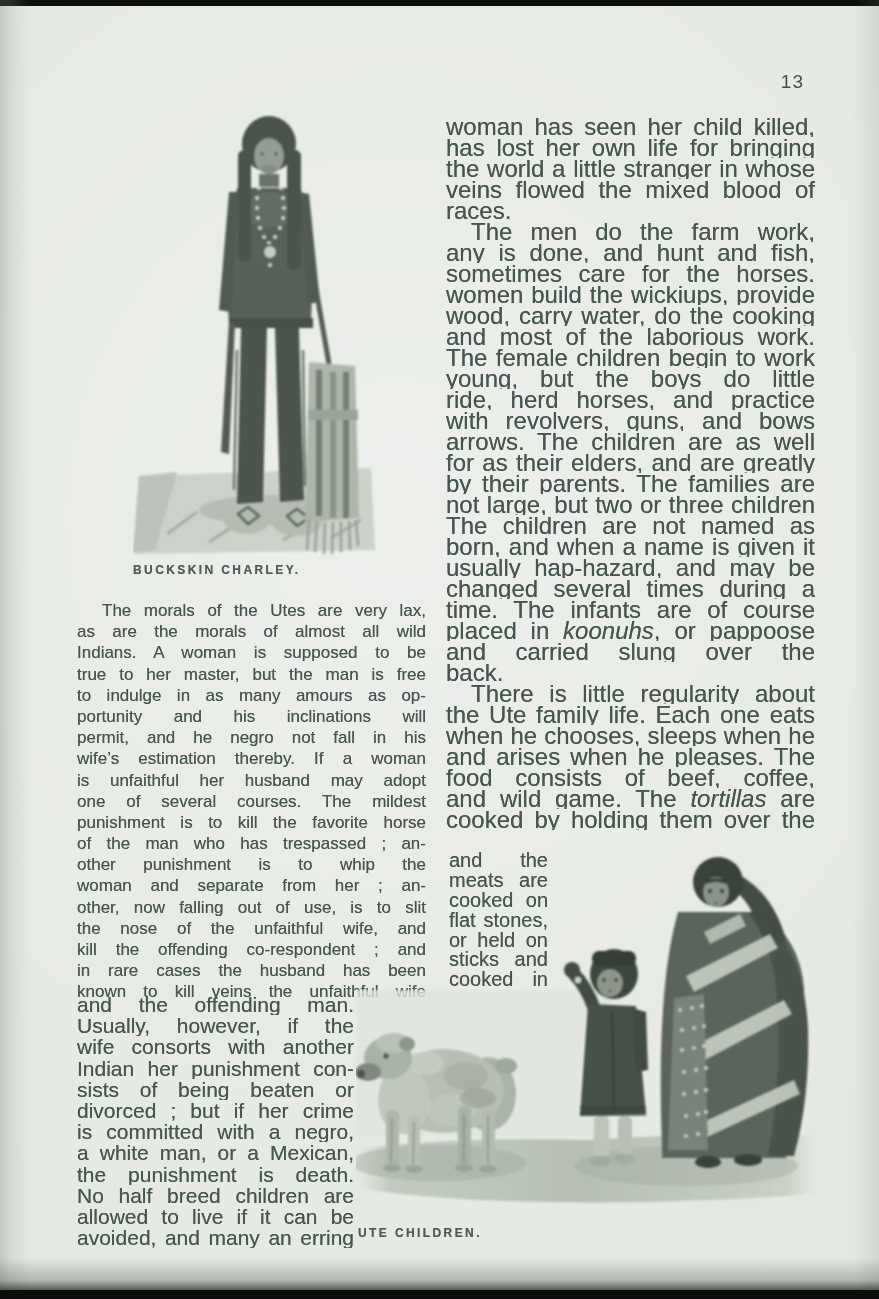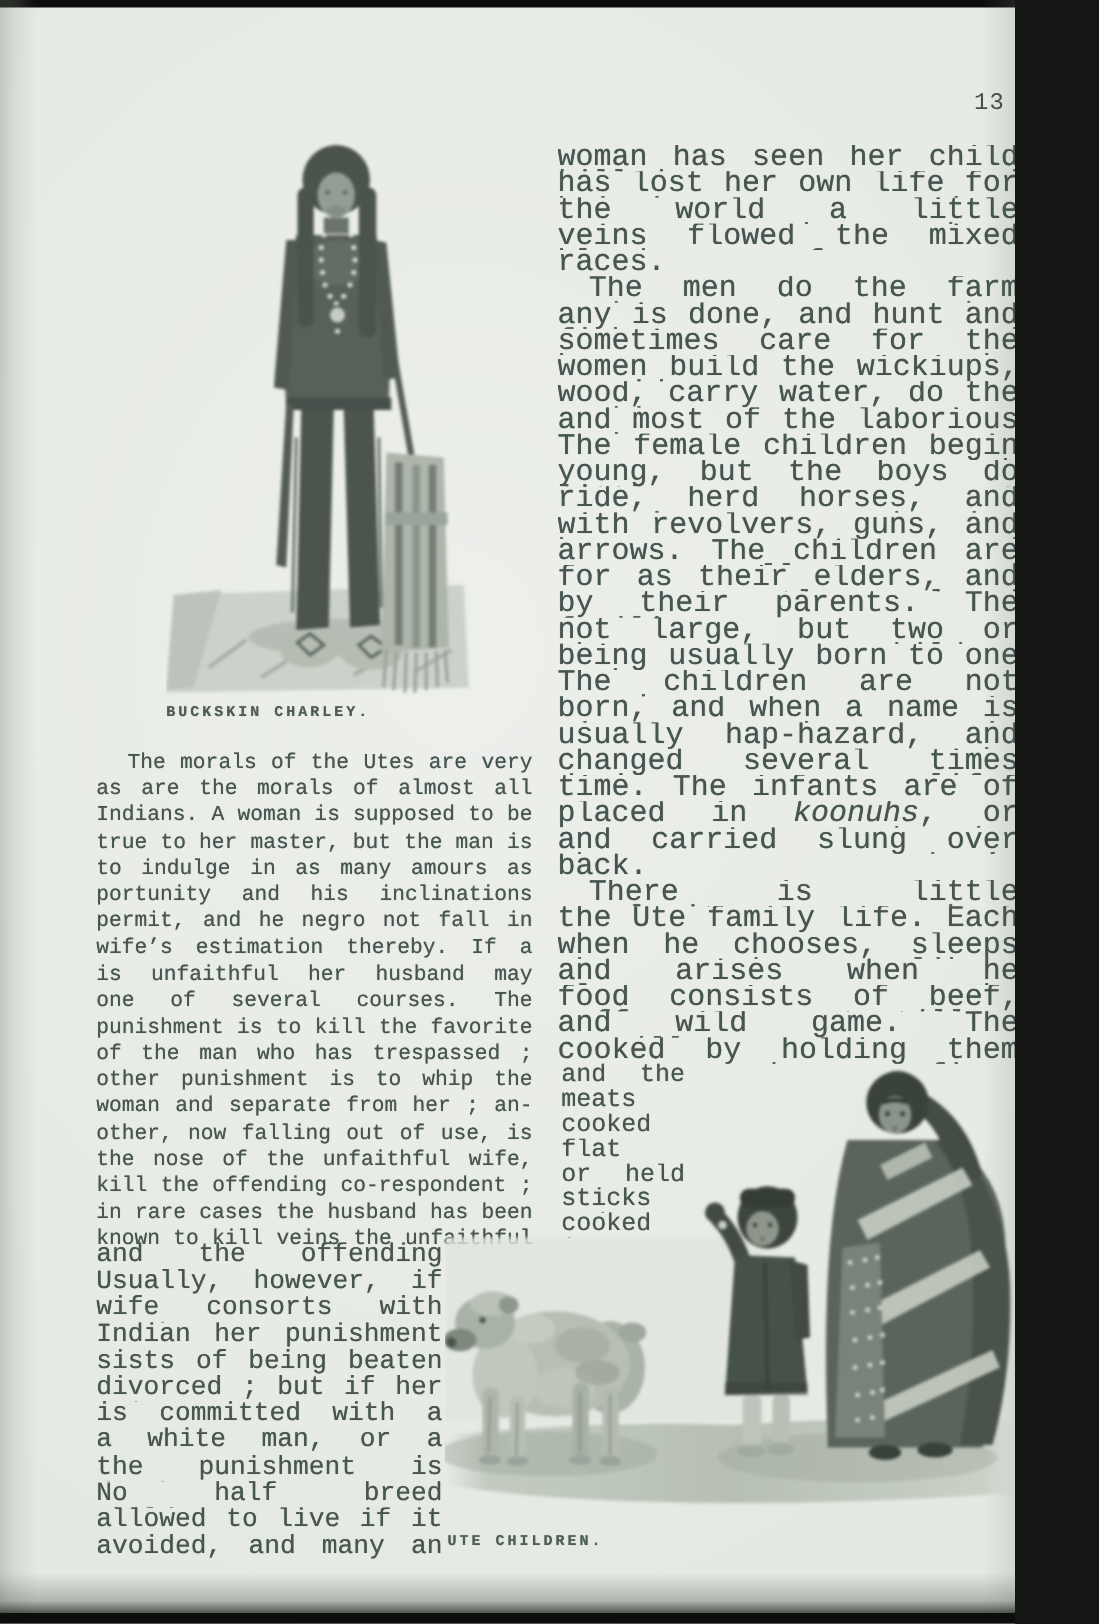--- a/index.html
+++ b/index.html
@@ -1,21 +1,21 @@
 <!DOCTYPE html>
 <html><head>
 <meta charset="utf-8">
 <style>
   html,body{margin:0;padding:0;background:#141613;}
   #page{
-    position:relative;width:812px;height:1299px;overflow:hidden;
+    position:relative;width:879px;height:1299px;overflow:hidden;
     background:
       radial-gradient(ellipse 120% 90% at 45% 40%, rgba(255,255,255,0.28), rgba(0,0,0,0) 70%),
       #e5e9e3;
-    font-family:Liberation Mono, monospace;
+    font-family:Liberation Sans, sans-serif;
     color:#46554f;
   }
   .bar{position:absolute;left:0;width:879px;background:#0c0e0c;}
   #bar-top{top:0;height:6px;}
   #bar-bottom{top:1290px;height:9px;}
   #shade-bottom{position:absolute;left:0;top:1258px;width:879px;height:32px;
     background:linear-gradient(to bottom, rgba(60,66,60,0) 0%, rgba(80,86,79,0.35) 70%, rgba(40,44,40,0.75) 100%);}
   #shade-left{position:absolute;left:0;top:0;width:30px;height:1299px;
     background:linear-gradient(to right, rgba(110,117,109,0.30) 0px, rgba(150,157,148,0.22) 10px, rgba(0,0,0,0) 30px);}
   #shade-right{position:absolute;right:0;top:0;width:26px;height:1299px;
@@ -173,21 +173,20 @@
       <div class="tline">wood, carry water, do the cooking</div>
       <div class="tline">and most of the laborious work.</div>
       <div class="tline">The female children begin to work</div>
       <div class="tline">young, but the boys do little except</div>
       <div class="tline">ride, herd horses, and practice shooting</div>
       <div class="tline">with revolvers, guns, and bows and</div>
       <div class="tline">arrows.  The children are as well cared</div>
       <div class="tline">for as their elders, and are greatly loved</div>
       <div class="tline">by their parents.   The families are</div>
       <div class="tline">not large, but two or three children</div>
-      <div class="tline">being usually born to one mother.</div>
       <div class="tline">The children are not named as soon as</div>
       <div class="tline">born, and when a name is given it is</div>
       <div class="tline">usually hap-hazard, and may be</div>
       <div class="tline">changed several times during a life-</div>
       <div class="tline">time.   The infants are of course</div>
       <div class="tline">placed in <i>koonuhs</i>, or pappoose boards,</div>
       <div class="tline">and carried slung over the mother’s</div>
       <div class="tline last">back.</div>
       <div class="tline indent">There is little regularity about</div>
       <div class="tline">the Ute family life.  Each one eats</div>

